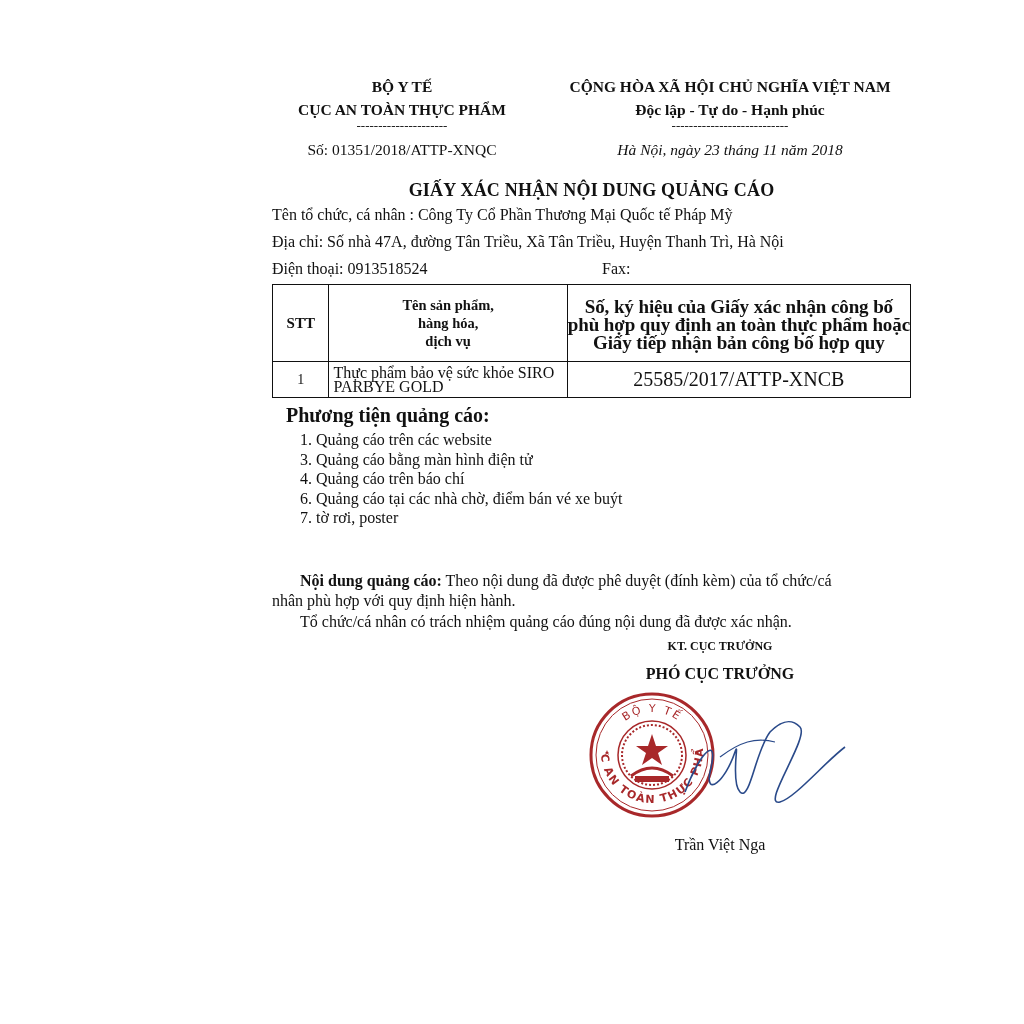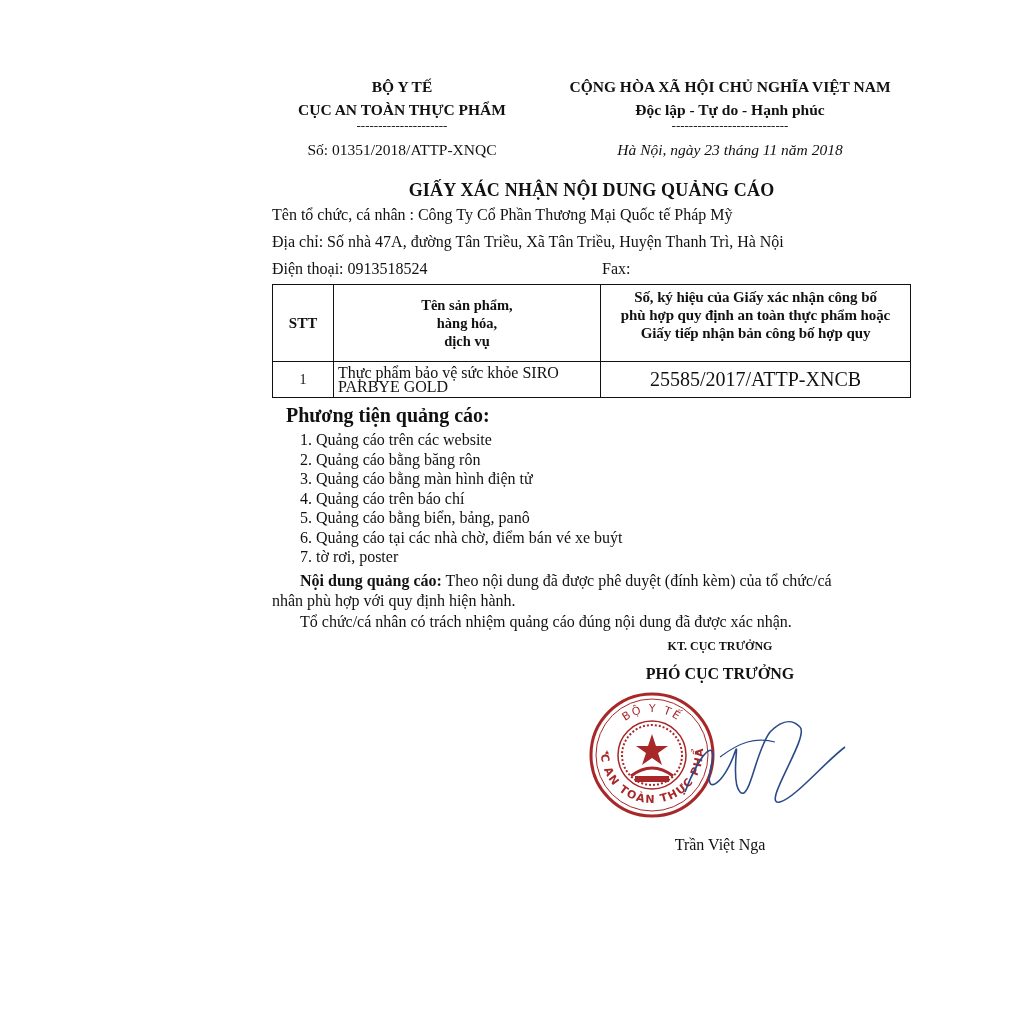--- a/index.html
+++ b/index.html
@@ -45,44 +45,42 @@
   <tbody>
       <tr style="height:77px;">
     <td class="th" style="width:60px;">
       <span style="font-size:15px;">STT</span>
     </td>
     <td class="th" style="width:266px;">
       <div>Tên sản phẩm,</div>
       <div>hàng hóa,</div>
       <div>dịch vụ</div>
     </td>
-    <td class="th" style="font-size:15px; vertical-align:top; padding-top:3px; letter-spacing:-0.1px;margin-left:36px;">
+    <td class="th" style="font-size:19px; vertical-align:top; padding-top:13px; letter-spacing:-0.1px;margin-left:36px;">
       <div>Số, ký hiệu của Giấy xác nhận công bố</div>
       <div style="white-space:nowrap;">phù hợp quy định an toàn thực phẩm hoặc</div>
       <div>Giấy tiếp nhận bản công bố hợp quy</div>
     </td>
   </tr>
   <tr style="height:36px;">
     <td class="td c" style="font-size:14px;">1</td>
     <td class="td" style="padding-left:4px; line-height:14px;">
       <div>Thực phẩm bảo vệ sức khỏe SIRO</div>
       <div>PARBYE GOLD</div>
     </td>
     <td class="td c" style="font-size:20px;">25585/2017/ATTP-XNCB</td>
   </tr>
 </tbody>
   </table>
 
 <div class="abs b" style="left:286px; top:404px; font-size:20px;">Phương tiện quảng cáo:</div>
 <ol class="media">
   <li>1. Quảng cáo trên các website</li>
-  <li>2. Quảng cáo bằng băng rôn</li>
   <li>3. Quảng cáo bằng màn hình điện tử</li>
   <li>4. Quảng cáo trên báo chí</li>
-  <li>5. Quảng cáo bằng biển, bảng, panô</li>
   <li>6. Quảng cáo tại các nhà chờ, điểm bán vé xe buýt</li>
   <li>7. tờ rơi, poster</li>
 </ol>
 
 <div class="abs t16" style="left:300px; top:572px;">
   <span class="b">Nội dung quảng cáo:</span><span> Theo nội dung đã được phê duyệt (đính kèm) của tổ chức/cá</span>
 </div>
 <div class="abs t16" style="left:272px; top:592px;">nhân phù hợp với quy định hiện hành.</div>
 <div class="abs t16" style="left:300px; top:613px;">Tổ chức/cá nhân có trách nhiệm quảng cáo đúng nội dung đã được xác nhận.</div>
 

